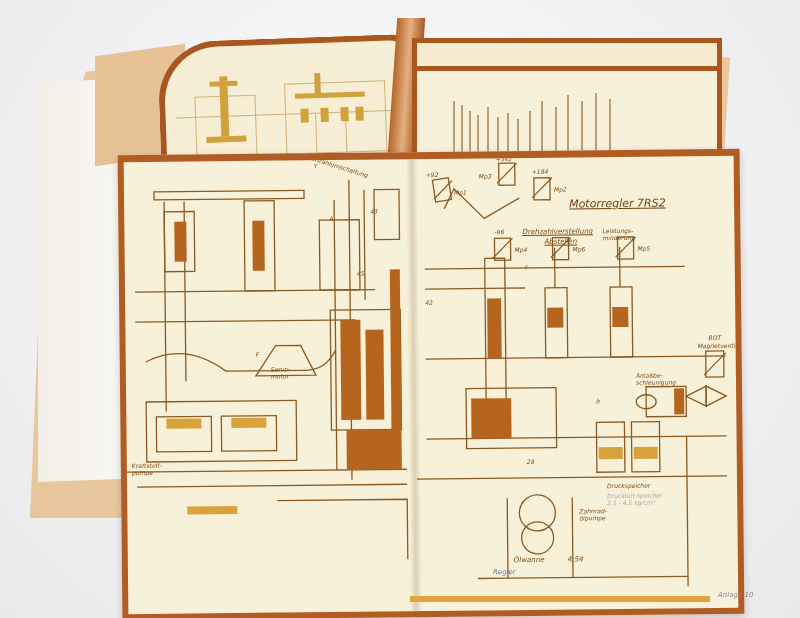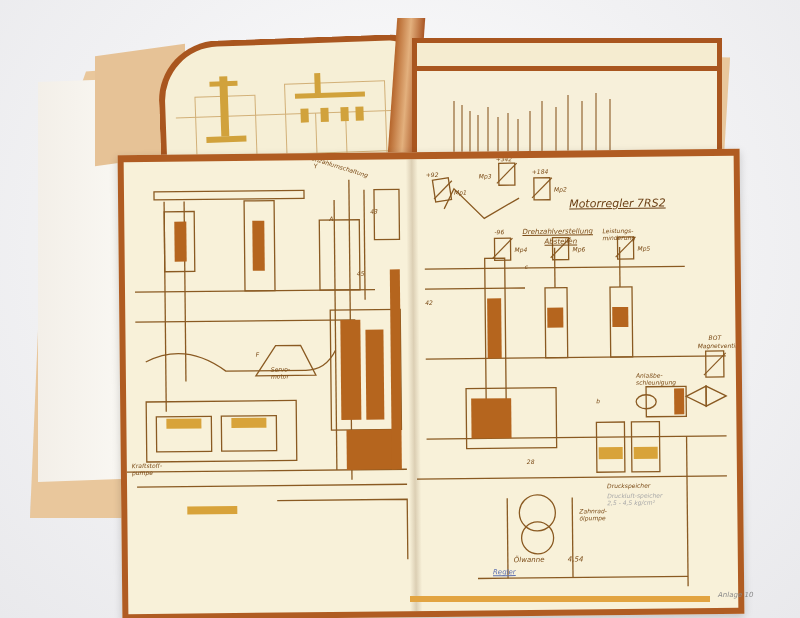--- a/index.html
+++ b/index.html
@@ -67,21 +67,21 @@
       position: absolute; left: 410px; top: 596px; width: 300px; height: 6px;
       background: #e2a441;
     }
     .label {
       position: absolute; color: #7a4a16; font-family: "DejaVu Sans", sans-serif;
       font-style: italic; white-space: nowrap;
     }
     .label.title { font-size: 11px; text-decoration: underline; color: #6b3f14; }
     .label.sm { font-size: 7px; }
     .label.xs { font-size: 6px; }
-    .label.blue { color: #5d6fb0; text-decoration: underline; }
+    .label.blue { color: #5d6fb0; }
     .label.underline { text-decoration: underline; }
     .schematic { position: absolute; left: 0; top: 0; }
     .annex-tag {
       position: absolute; left: 718px; top: 591px; font-size: 7px; color: #8a8a8a;
       font-style: italic; font-family: "DejaVu Sans", sans-serif;
     }
   </style>
 </head>
 <body>
 

